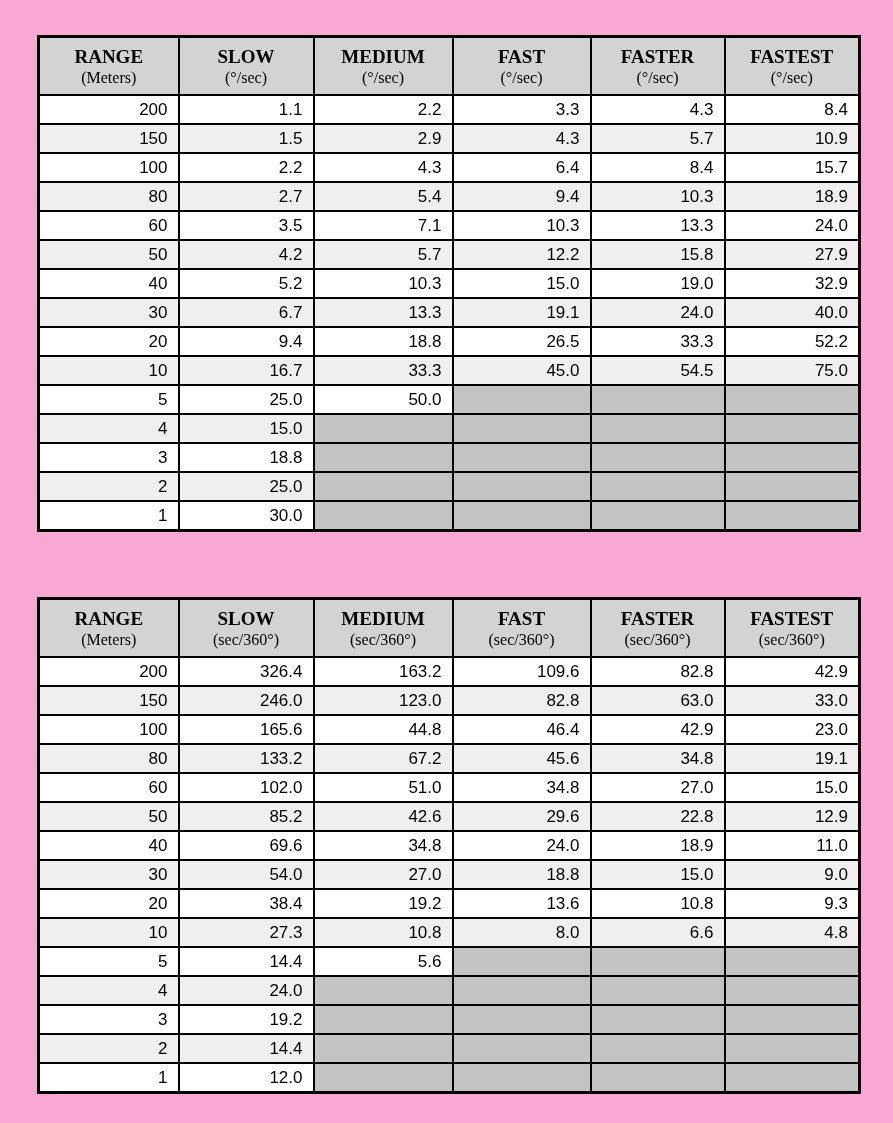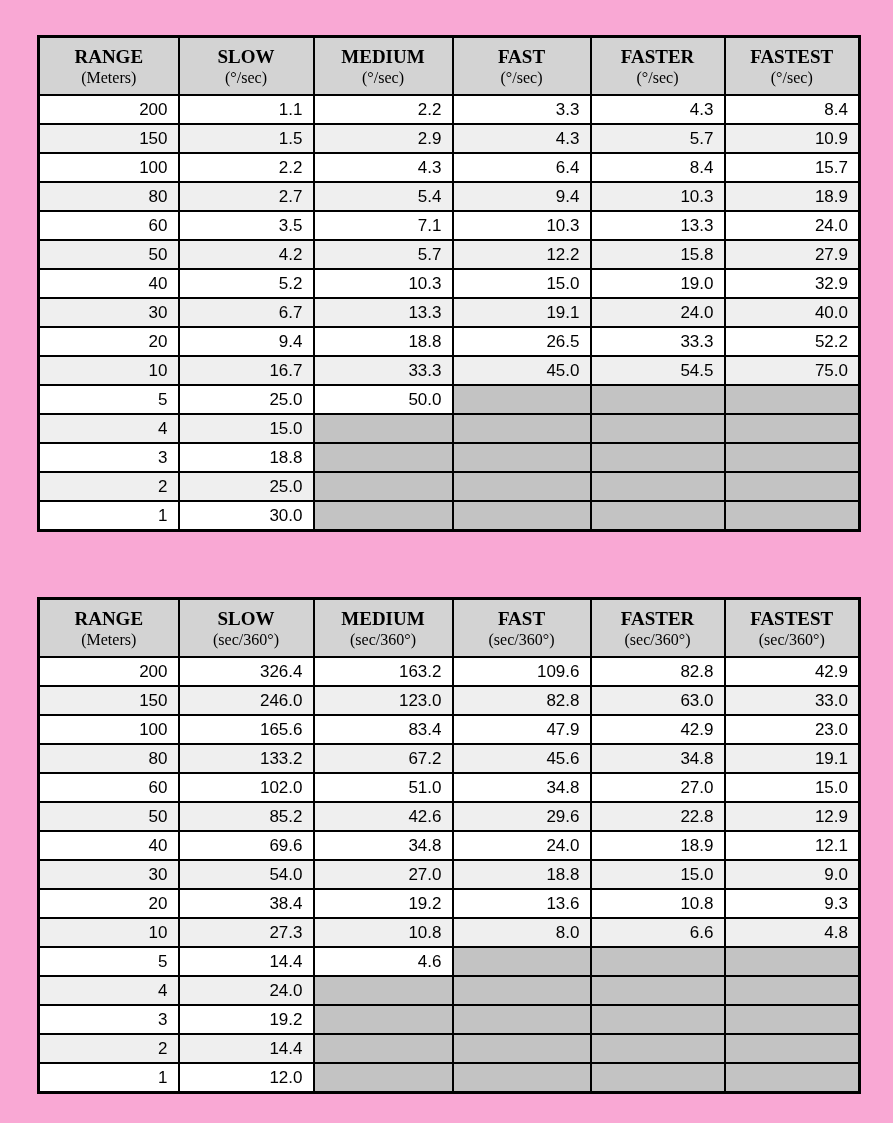--- a/index.html
+++ b/index.html
@@ -274,22 +274,22 @@
           <td>150</td>
           <td>246.0</td>
           <td>123.0</td>
           <td>82.8</td>
           <td>63.0</td>
           <td>33.0</td>
         </tr>
         <tr>
           <td>100</td>
           <td>165.6</td>
-          <td>83.4</td>
-          <td>47.9</td>
+          <td>44.8</td>
+          <td>46.4</td>
           <td>42.9</td>
           <td>23.0</td>
         </tr>
         <tr class="stripe">
           <td>80</td>
           <td>133.2</td>
           <td>67.2</td>
           <td>45.6</td>
           <td>34.8</td>
           <td>19.1</td>
@@ -309,21 +309,21 @@
           <td>29.6</td>
           <td>22.8</td>
           <td>12.9</td>
         </tr>
         <tr>
           <td>40</td>
           <td>69.6</td>
           <td>34.8</td>
           <td>24.0</td>
           <td>18.9</td>
-          <td>12.1</td>
+          <td>11.0</td>
         </tr>
         <tr class="stripe">
           <td>30</td>
           <td>54.0</td>
           <td>27.0</td>
           <td>18.8</td>
           <td>15.0</td>
           <td>9.0</td>
         </tr>
         <tr>
@@ -338,21 +338,21 @@
           <td>10</td>
           <td>27.3</td>
           <td>10.8</td>
           <td>8.0</td>
           <td>6.6</td>
           <td>4.8</td>
         </tr>
         <tr>
           <td>5</td>
           <td>14.4</td>
-          <td>4.6</td>
+          <td>5.6</td>
           <td class="empty"></td>
           <td class="empty"></td>
           <td class="empty"></td>
         </tr>
         <tr class="stripe">
           <td>4</td>
           <td>24.0</td>
           <td class="empty"></td>
           <td class="empty"></td>
           <td class="empty"></td>

